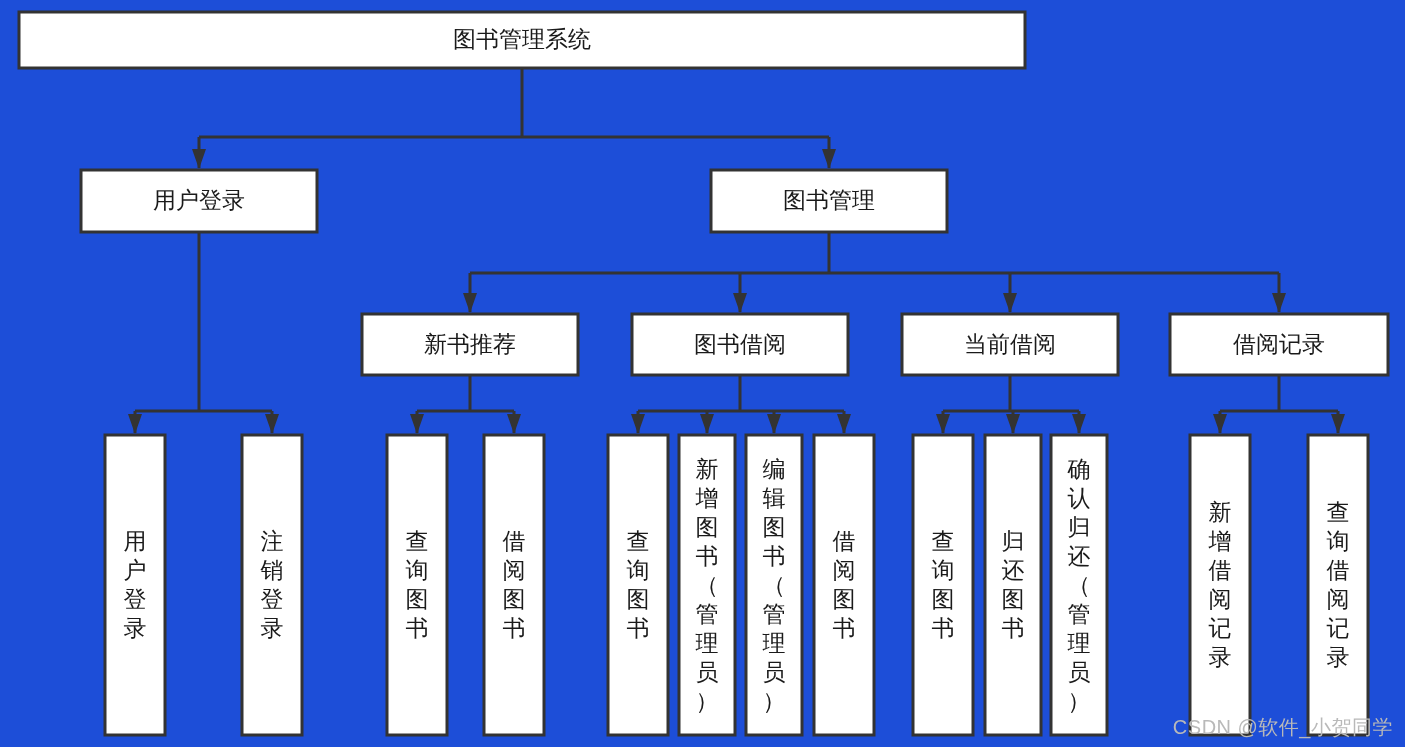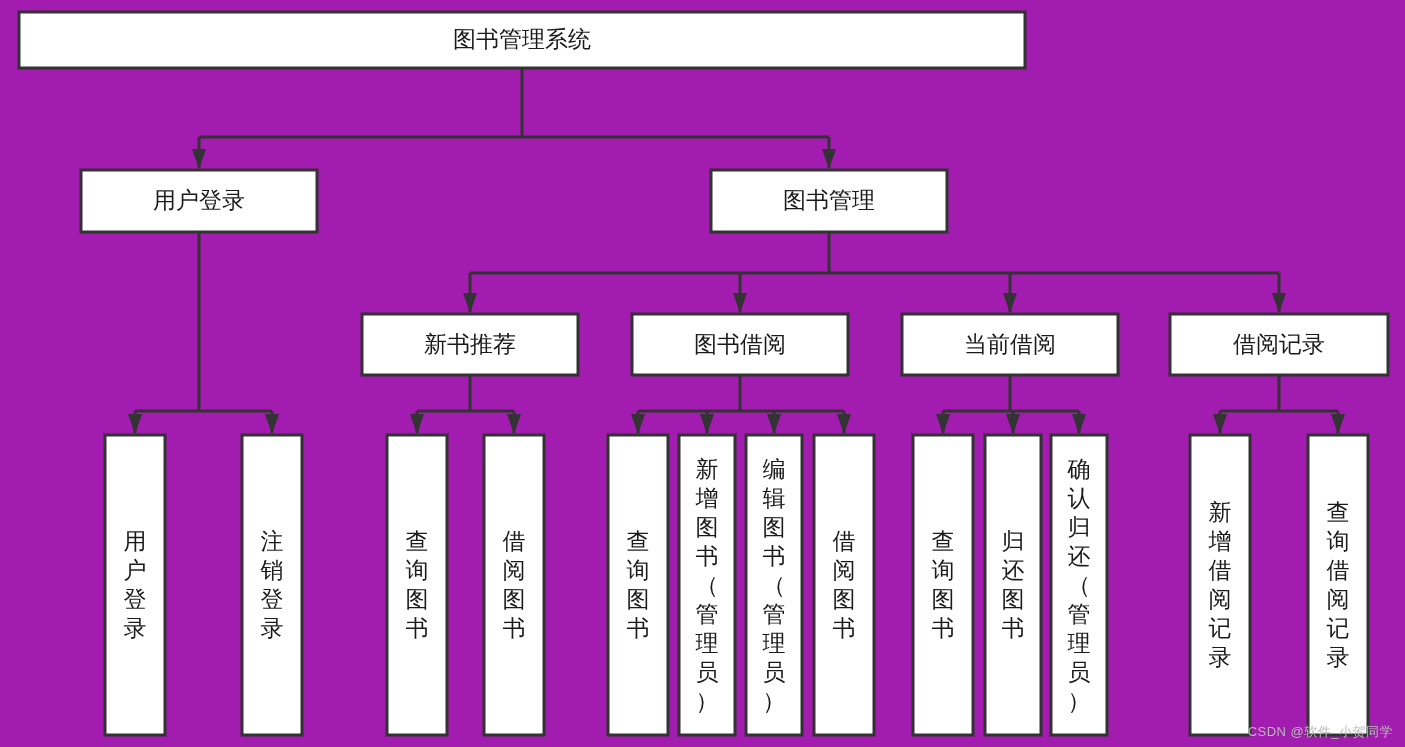--- a/index.html
+++ b/index.html
@@ -10,21 +10,21 @@
   body {
     width: 1405px;
     height: 747px;
     font-family: "Liberation Sans", sans-serif;
     overflow: hidden;
   }
   #diagram-root {
     position: relative;
     width: 1405px;
     height: 747px;
-    background: #a21caf;
+    background: #1d4ed8;
   }
   svg.flow {
     position: absolute;
     top: 0;
     left: 0;
     width: 1405px;
     height: 747px;
   }
   .box-rect {
     fill: #ffffff;
@@ -51,21 +51,21 @@
     font-family: "Liberation Sans", sans-serif;
     font-size: 23px;
     fill: #1a1a1a;
     text-anchor: middle;
   }
   .watermark {
     position: absolute;
     right: 12px;
     bottom: 6px;
     font-family: "Liberation Sans", sans-serif;
-    font-size: 13px;
+    font-size: 20px;
     color: #b9b9b9;
     letter-spacing: 0.5px;
     white-space: nowrap;
     user-select: none;
   }
 </style>
 </head>
 <body>
 
 <div id="diagram-root">

